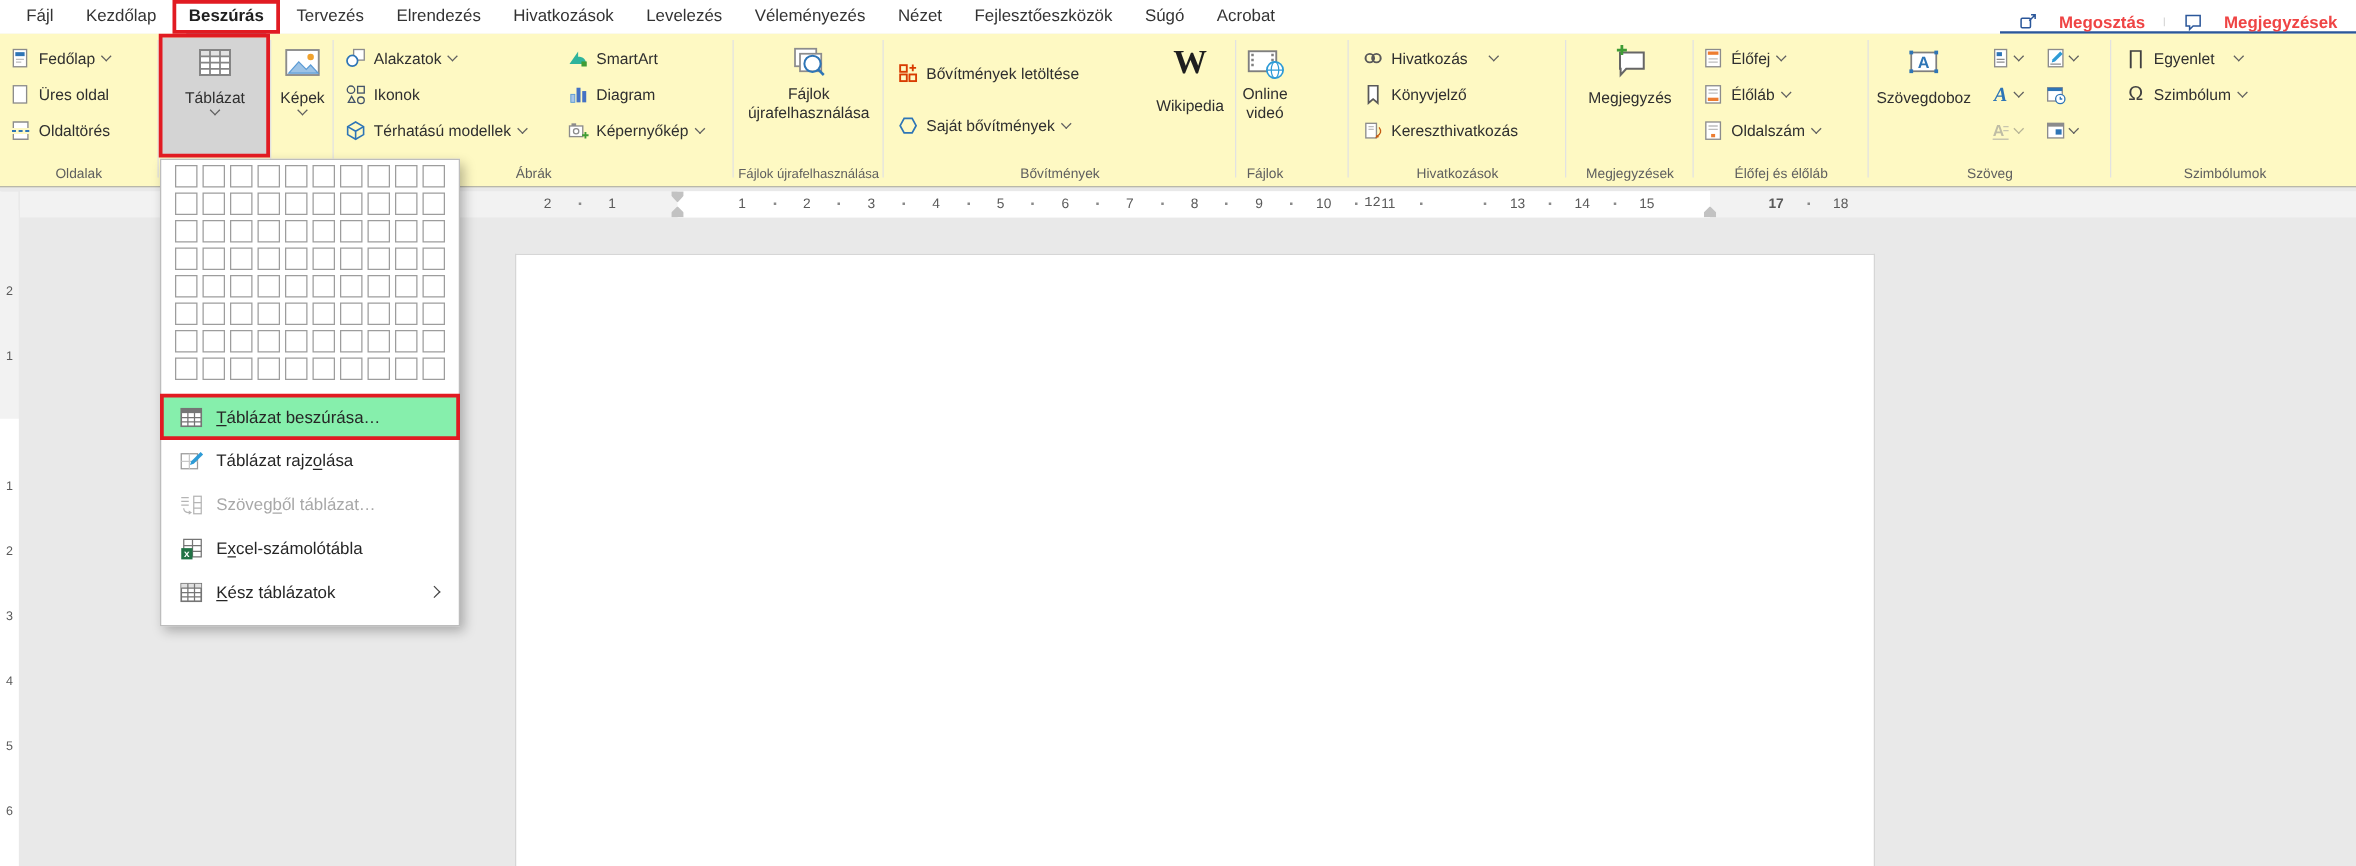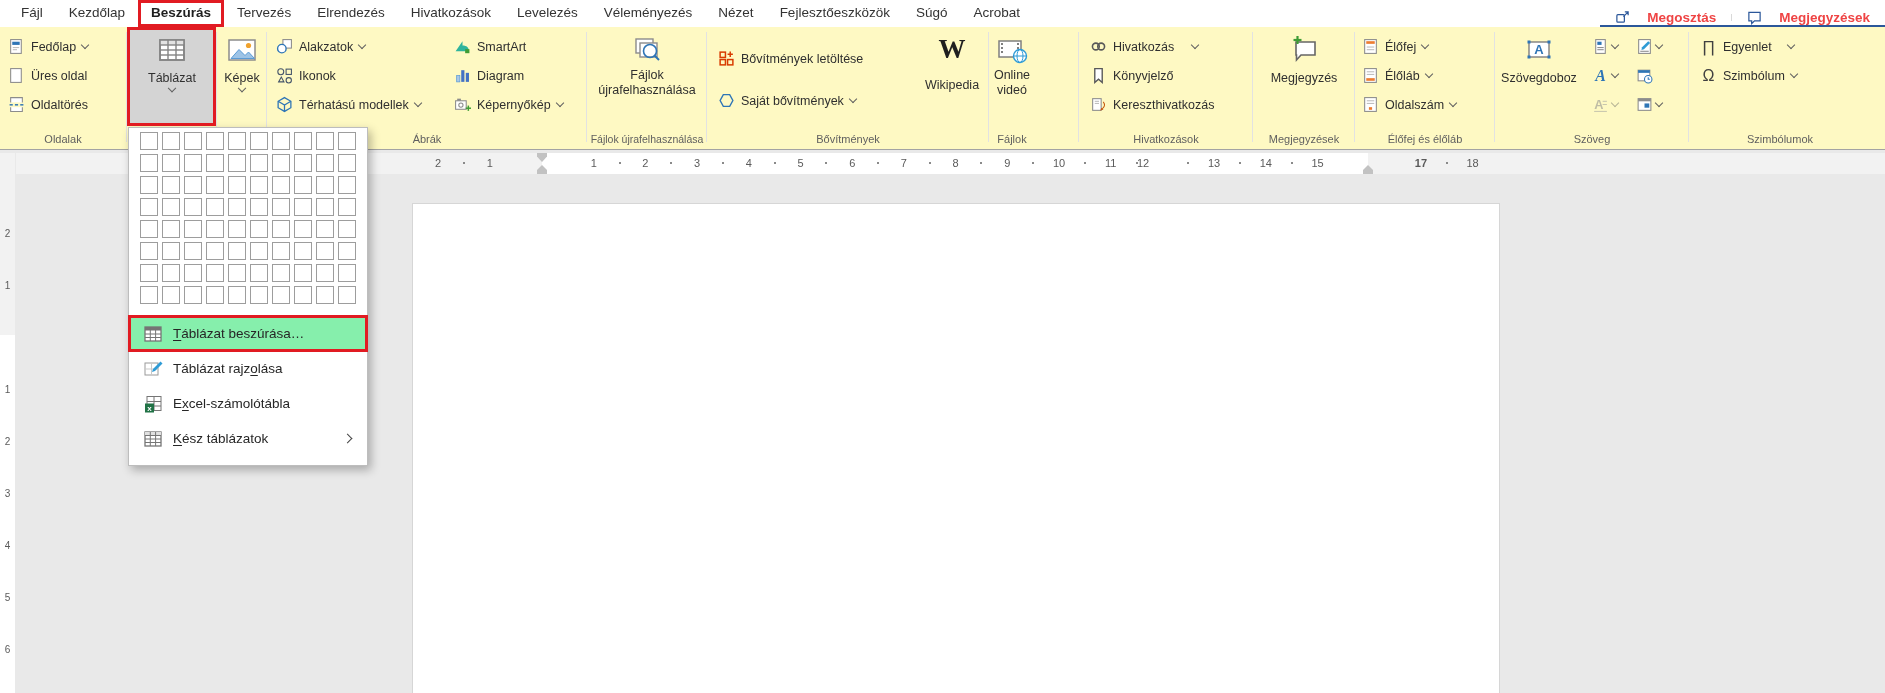--- a/index.html
+++ b/index.html
@@ -477,21 +477,21 @@
           <span class="hr-num" style="left: 887.9px;">7</span>
           <span class="hr-dot" style="left: 913.75px;"></span>
           <span class="hr-num" style="left: 939.6px;">8</span>
           <span class="hr-dot" style="left: 965.45px;"></span>
           <span class="hr-num" style="left: 991.3px;">9</span>
           <span class="hr-dot" style="left: 1017.15px;"></span>
           <span class="hr-num" style="left: 1043px;">10</span>
           <span class="hr-dot" style="left: 1068.85px;"></span>
           <span class="hr-num" style="left: 1094.7px;">11</span>
           <span class="hr-dot" style="left: 1120.55px;"></span>
-          <span class="hr-num" style="left: 1127px;">12</span>
+          <span class="hr-num" style="left: 1082px; font-family: Liberation Mono, monospace;">12</span>
           <span class="hr-dot" style="left: 1172.25px;"></span>
           <span class="hr-num" style="left: 1198.1px;">13</span>
           <span class="hr-dot" style="left: 1223.95px;"></span>
           <span class="hr-num" style="left: 1249.8px;">14</span>
           <span class="hr-dot" style="left: 1275.65px;"></span>
           <span class="hr-num" style="left: 1301.5px;">15</span>
           <span class="hr-num" style="left: 1404.9px; font-weight: bold;">17</span>
           <span class="hr-dot" style="left: 1430.75px;"></span>
           <span class="hr-num" style="left: 1456.6px;">18</span>
         </div>
@@ -612,20 +612,35 @@
       </div>
       <div class="mitem">
         <svg class="i20" viewBox="0 0 20 20">
             <rect x="2" y="4" width="13" height="12" fill="#fff" stroke="#9a9a9a"></rect>
             <line x1="8.5" y1="4" x2="8.5" y2="16" stroke="#c9c9c9"></line>
             <line x1="2" y1="10" x2="15" y2="10" stroke="#c9c9c9"></line>
             <path d="M17.5 2.5l2 2L12 12l-3 1 1-3z" fill="#2e9bd6"></path>
           </svg>
         <span><span>Táblázat rajz</span><u>o</u><span>lása</span></span>
       </div>
+      <div class="mitem disabled">
+        <svg class="i20" viewBox="0 0 20 20">
+            <g stroke="#b5b5b5">
+              <line x1="2" y1="4" x2="8" y2="4"></line>
+              <line x1="2" y1="7" x2="8" y2="7"></line>
+              <line x1="2" y1="10" x2="8" y2="10"></line>
+              <path d="M4 12.5c0 3 2.5 3.5 4.5 3.5" fill="none"></path>
+            </g>
+            <path d="M8 17.7l2.6-1.7-2.6-1.7z" fill="#b5b5b5"></path>
+            <rect x="12" y="3" width="6" height="14" fill="#fff" stroke="#b5b5b5"></rect>
+            <line x1="12" y1="8" x2="18" y2="8" stroke="#b5b5b5"></line>
+            <line x1="12" y1="12.5" x2="18" y2="12.5" stroke="#b5b5b5"></line>
+          </svg>
+        <span><span>Szöveg</span><u>b</u><span>ől táblázat…</span></span>
+      </div>
       <div class="mitem">
         <svg class="i20" viewBox="0 0 20 20">
             <rect x="4" y="2.5" width="14" height="14" fill="#fff" stroke="#757575"></rect>
             <line x1="11" y1="2.5" x2="11" y2="16.5" stroke="#757575"></line>
             <line x1="4" y1="7.5" x2="18" y2="7.5" stroke="#757575"></line>
             <line x1="4" y1="12" x2="18" y2="12" stroke="#757575"></line>
             <rect x="2" y="9.5" width="9" height="9" fill="#217346"></rect>
             <text x="6.5" y="16.8" font-size="8" fill="#fff" text-anchor="middle" font-weight="bold" font-family="Liberation Sans">x</text>
           </svg>
         <span><span>E</span><u>x</u><span>cel-számolótábla</span></span>

